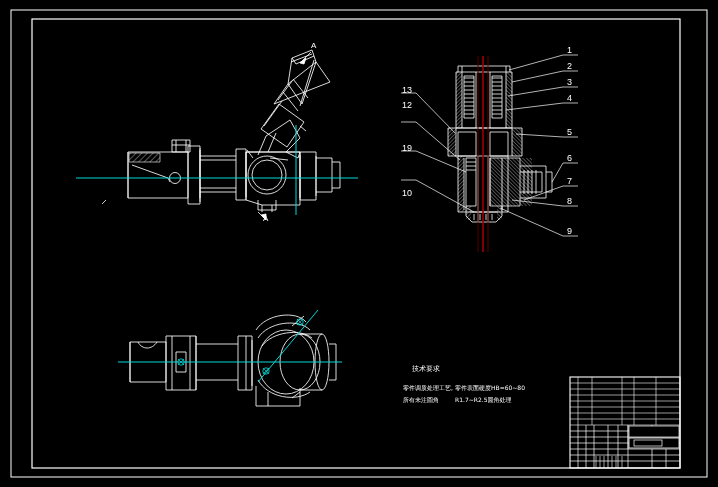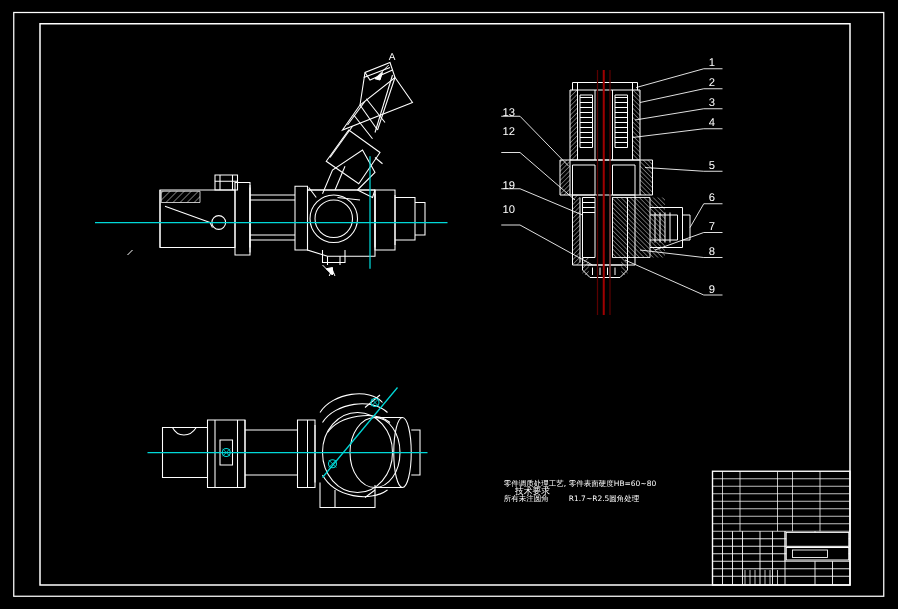--- a/index.html
+++ b/index.html
@@ -323,24 +323,24 @@
   <div class="lbl" style="left:567px;top:94px;">4</div>
   <div class="lbl" style="left:567px;top:128px;">5</div>
   <div class="lbl" style="left:567px;top:154px;">6</div>
   <div class="lbl" style="left:567px;top:177px;">7</div>
   <div class="lbl" style="left:567px;top:197px;">8</div>
   <div class="lbl" style="left:567px;top:227px;">9</div>
 
   <div class="lbl" style="left:402px;top:86px;">13</div>
   <div class="lbl" style="left:402px;top:101px;">12</div>
   <div class="lbl" style="left:402px;top:144px;">19</div>
-  <div class="lbl" style="left:402px;top:163px;">10</div>
+  <div class="lbl" style="left:402px;top:189px;">10</div>
 
   <div class="mark" style="left:311px;top:41px;">A</div>
   <div class="mark" style="left:263px;top:214px;">A</div>
 
-  <div class="lbl-cn big" style="left:412px;top:366px;margin-top:24px;">技术要求</div>
+  <div class="lbl-cn big" style="left:412px;top:366px;">技术要求</div>
   <div class="lbl-cn" style="left:403px;top:384px;">零件调质处理工艺,</div>
   <div class="lbl-cn" style="left:455px;top:384px;">零件表面硬度HB=60~80</div>
   <div class="lbl-cn" style="left:403px;top:396px;">所有未注圆角</div>
   <div class="lbl-cn" style="left:455px;top:396px;">R1.7~R2.5圆角处理</div>
 
 </div>
 
 </body></html>

